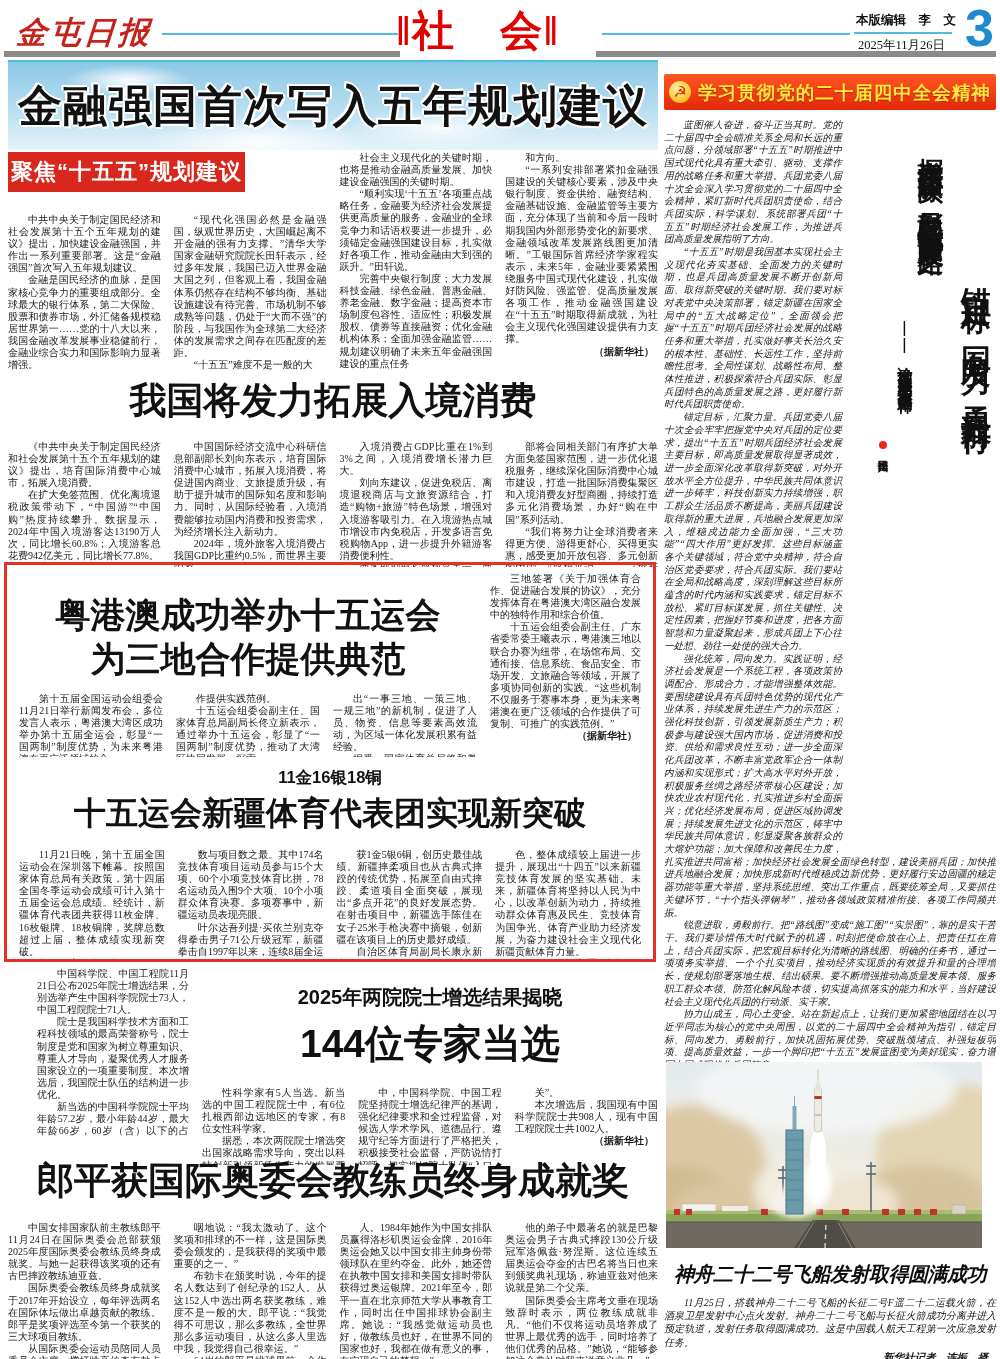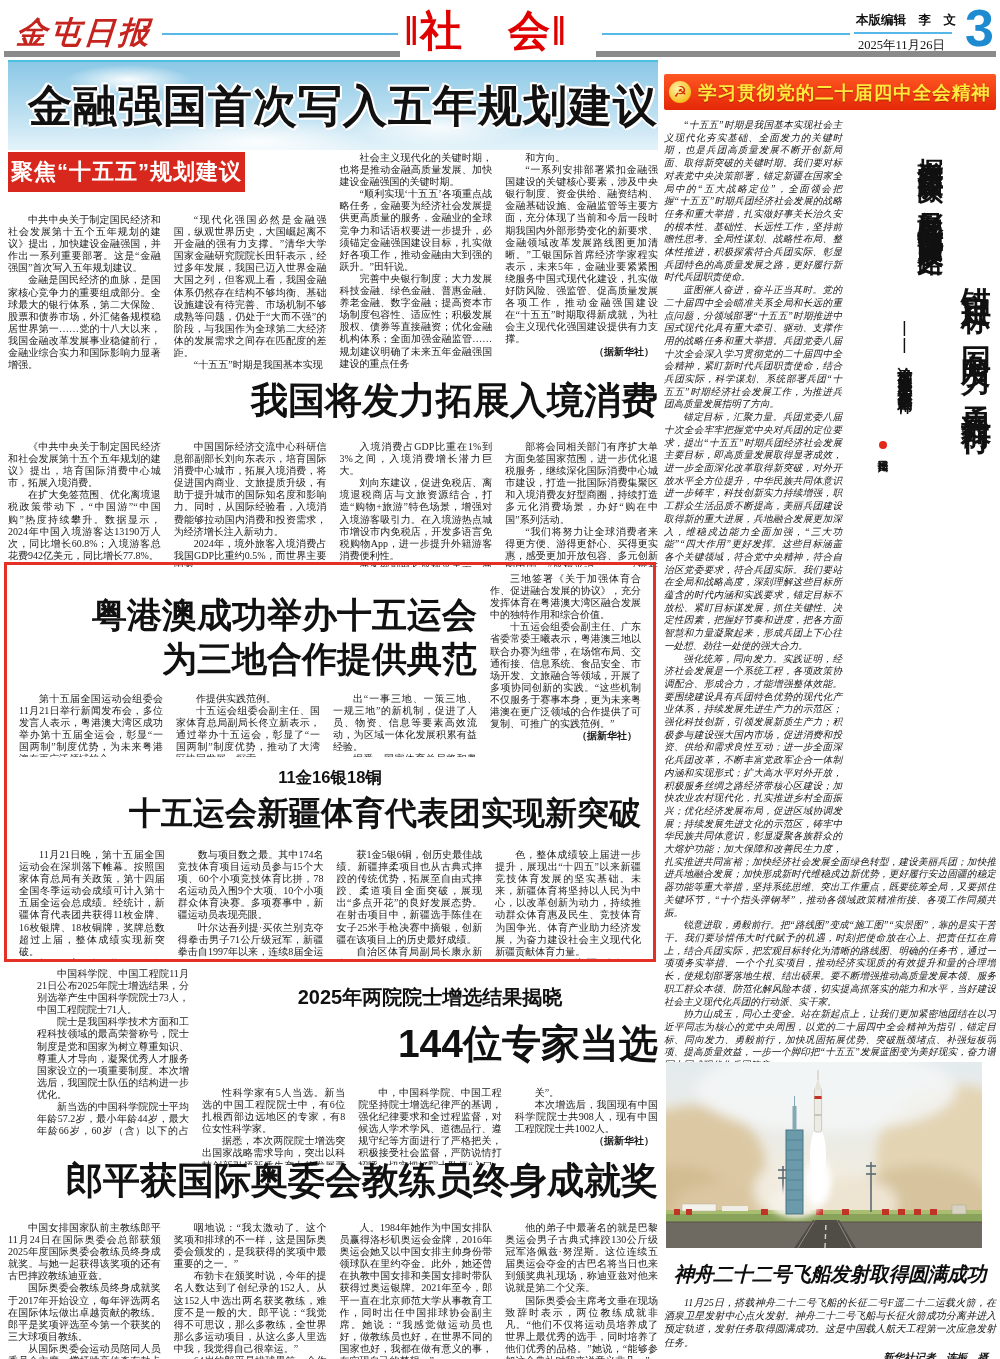--- a/index.html
+++ b/index.html
@@ -11,36 +11,36 @@
   #page{position:relative;width:1000px;height:1359px;background:#fff;margin:0 auto;overflow:hidden;color:#1a1a1a;}
 
   
   #header{position:absolute;left:4px;top:4px;width:992px;height:56px;}
   .paper-name{position:absolute;left:12px;top:8px;font-size:31px;font-weight:bold;font-style:italic;
     color:var(--masthead-red);letter-spacing:3px;transform:skewX(-4deg);font-family:"DejaVu Serif",serif;}
   .hline{position:absolute;height:2px;background:var(--line-blue);}
   #hlineA{left:158px;top:29px;width:236px;}
   #hlineB{left:598px;top:29px;width:248px;}
   #hlineC{left:850px;top:28px;width:98px;}
-  .section-title{position:absolute;left:384px;top:0px;width:196px;text-align:center;
+  .section-title{position:absolute;left:376px;top:0px;width:196px;text-align:center;
     font-size:42px;font-weight:bold;color:var(--section-red);letter-spacing:2px;line-height:54px;}
   .editor{position:absolute;left:852px;top:8px;font-size:12.5px;font-weight:bold;color:#111;}
   .page-date{position:absolute;left:854px;top:33px;font-size:12.5px;color:#111;}
   .page-num{position:absolute;right:2px;top:-6px;font-size:52px;font-weight:bold;color:var(--page-blue);
     font-family:"Liberation Sans","DejaVu Sans",sans-serif;}
   .gray-rule{position:absolute;top:47px;height:6px;background:var(--rule-gray);}
   #ruleL{left:0;width:396px;}
   #ruleR{left:592px;width:400px;}
 
   
   .body{display:flex;gap:13px;overflow:hidden;}
   .col{flex:1;min-width:0;}
   .body p, .paras p{margin:0;font-size:10px;line-height:12.1px;text-align:justify;text-indent:2em;color:#191919;}
   .body p.credit, .paras p.credit{text-align:right;text-indent:0;padding-right:4px;font-weight:bold;}
-  h2.headline{font-family:"Liberation Sans","DejaVu Sans",sans-serif;color:#111;font-weight:bold;text-align:right;margin:0;}
+  h2.headline{font-family:"Liberation Sans","DejaVu Sans",sans-serif;color:#111;font-weight:bold;text-align:center;margin:0;}
   .kicker{font-family:"Liberation Sans","DejaVu Sans",sans-serif;font-weight:bold;text-align:center;color:#111;margin:0;}
 
   
   #lead-banner{position:absolute;left:8px;top:60px;width:650px;height:88px;border-top:2px solid #49c0e0;
     background:
       radial-gradient(90px 22px at 120px 18px, rgba(255,255,255,.95), rgba(255,255,255,0) 70%),
       radial-gradient(130px 30px at 430px 66px, rgba(255,255,255,.85), rgba(255,255,255,0) 70%),
       radial-gradient(160px 34px at 250px 80px, rgba(255,255,255,.9), rgba(255,255,255,0) 70%),
       linear-gradient(180deg,#8cc8e6 0%,#b9def0 55%,#e4f3fa 100%);}
   #lead-banner .headline{font-size:44px;line-height:88px;letter-spacing:1px;
@@ -135,21 +135,21 @@
   </div>
   <div id="lead-body">
     <div class="kicker-box">聚焦“十五五”规划建议</div>
     <div class="body lead-cols">
         <div class="col">
           <p>中共中央关于制定国民经济和社会发展第十五个五年规划的建议》提出，加快建设金融强国，并作出一系列重要部署。这是“金融强国”首次写入五年规划建议。</p>
           <p>金融是国民经济的血脉，是国家核心竞争力的重要组成部分。全球最大的银行体系，第二大保险、股票和债券市场，外汇储备规模稳居世界第一……党的十八大以来，我国金融改革发展事业稳健前行，金融业综合实力和国际影响力显著增强。</p>
         </div>
         <div class="col">
           <p>“现代化强国必然是金融强国，纵观世界历史，大国崛起离不开金融的强有力支撑。”清华大学国家金融研究院院长田轩表示，经过多年发展，我国已迈入世界金融大国之列，但客观上看，我国金融体系仍然存在结构不够均衡、基础设施建设有待完善、市场机制不够成熟等问题，仍处于“大而不强”的阶段，与我国作为全球第二大经济体的发展需求之间存在匹配度的差距。</p>
-          <p>“十五五”时期是我国基本实现</p>
+          <p>“十五五”难度不是一般的大</p>
         </div>
         <div class="col">
           <p>社会主义现代化的关键时期，也将是推动金融高质量发展、加快建设金融强国的关键时期。</p>
           <p>“顺利实现‘十五五’各项重点战略任务，金融要为经济社会发展提供更高质量的服务，金融业的全球竞争力和话语权要进一步提升，必须锚定金融强国建设目标，扎实做好各项工作，推动金融由大到强的跃升。”田轩说。</p>
           <p>完善中央银行制度；大力发展科技金融、绿色金融、普惠金融、养老金融、数字金融；提高资本市场制度包容性、适应性；积极发展股权、债券等直接融资；优化金融机构体系；全面加强金融监管……规划建议明确了未来五年金融强国建设的重点任务</p>
         </div>
         <div class="col">
           <p>和方向。</p>
           <p>“一系列安排部署紧扣金融强国建设的关键核心要素，涉及中央银行制度、资金供给、融资结构、金融基础设施、金融监管等主要方面，充分体现了当前和今后一段时期我国内外部形势变化的新要求、金融领域改革发展路线图更加清晰。”工银国际首席经济学家程实表示，未来5年，金融业要紧紧围绕服务中国式现代化建设，扎实做好防风险、强监管、促高质量发展各项工作，推动金融强国建设在“十五五”时期取得新成就，为社会主义现代化强国建设提供有力支撑。</p>
           <p class="credit">（据新华社）</p>
@@ -288,22 +288,22 @@
     <div id="commentary">
       <div class="v-titles">
         <div class="v-main">锚定目标　同向发力　勇毅前行</div>
         <div class="v-eyebrow">探索符合兵团实际、彰显兵团特色的高质量发展之路</div>
         <div class="v-sub">——论贯彻落实兵团党委八届十次全会精神</div>
         <div class="v-byline">
           <span class="dot"></span><span>兵团日报评论员</span>
         </div>
       </div>
       <div class="paras">
+          <p>蓝图催人奋进，奋斗正当其时。党的二十届四中全会瞄准关系全局和长远的重点问题，分领域部署“十五五”时期推进中国式现代化具有重大牵引、驱动、支撑作用的战略任务和重大举措。兵团党委八届十次全会深入学习贯彻党的二十届四中全会精神，紧盯新时代兵团职责使命，结合兵团实际，科学谋划、系统部署兵团“十五五”时期经济社会发展工作，为推进兵团高质量发展指明了方向。</p>
           <p>“十五五”时期是我国基本实现社会主义现代化夯实基础、全面发力的关键时期，也是兵团高质量发展不断开创新局面、取得新突破的关键时期。我们要对标对表党中央决策部署，锚定新疆在国家全局中的“五大战略定位”，全面领会把握“十五五”时期兵团经济社会发展的战略任务和重大举措，扎实做好事关长治久安的根本性、基础性、长远性工作，坚持前瞻性思考、全局性谋划、战略性布局、整体性推进，积极探索符合兵团实际、彰显兵团特色的高质量发展之路，更好履行新时代兵团职责使命。</p>
-          <p>蓝图催人奋进，奋斗正当其时。党的二十届四中全会瞄准关系全局和长远的重点问题，分领域部署“十五五”时期推进中国式现代化具有重大牵引、驱动、支撑作用的战略任务和重大举措。兵团党委八届十次全会深入学习贯彻党的二十届四中全会精神，紧盯新时代兵团职责使命，结合兵团实际，科学谋划、系统部署兵团“十五五”时期经济社会发展工作，为推进兵团高质量发展指明了方向。</p>
           <p>锚定目标，汇聚力量。兵团党委八届十次全会牢牢把握党中央对兵团的定位要求，提出“十五五”时期兵团经济社会发展主要目标，即高质量发展取得显著成效，进一步全面深化改革取得新突破，对外开放水平全方位提升，中华民族共同体意识进一步铸牢，科技创新实力持续增强，职工群众生活品质不断提高，美丽兵团建设取得新的重大进展，兵地融合发展更加深入，维稳戍边能力全面加强，“三大功能”“四大作用”更好发挥。这些目标涵盖各个关键领域，符合党中央精神，符合自治区党委要求，符合兵团实际。我们要站在全局和战略高度，深刻理解这些目标所蕴含的时代内涵和实践要求，锚定目标不放松、紧盯目标谋发展，抓住关键性、决定性因素，把握好节奏和进度，把各方面智慧和力量凝聚起来，形成兵团上下心往一处想、劲往一处使的强大合力。</p>
           <p>强化统筹，同向发力。实践证明，经济社会发展是一个系统工程，各项政策协调配合、形成合力，才能增强整体效能。要围绕建设具有兵团特色优势的现代化产业体系，持续发展先进生产力的示范区；强化科技创新，引领发展新质生产力；积极参与建设强大国内市场，促进消费和投资、供给和需求良性互动；进一步全面深化兵团改革，不断丰富党政军企合一体制内涵和实现形式；扩大高水平对外开放，积极服务丝绸之路经济带核心区建设；加快农业农村现代化，扎实推进乡村全面振兴；优化经济发展布局，促进区域协调发展；持续发展先进文化的示范区，铸牢中华民族共同体意识，彰显凝聚各族群众的大熔炉功能；加大保障和改善民生力度，扎实推进共同富裕；加快经济社会发展全面绿色转型，建设美丽兵团；加快推进兵地融合发展；加快形成新时代维稳戍边新优势，更好履行安边固疆的稳定器功能等重大举措，坚持系统思维、突出工作重点，既要统筹全局，又要抓住关键环节，“十个指头弹钢琴”，推动各领域政策精准衔接、各项工作同频共振。</p>
           <p>锐意进取，勇毅前行。把“路线图”变成“施工图”“实景图”，靠的是实干苦干。我们要珍惜伟大时代赋予的机遇，时刻把使命放在心上、把责任扛在肩上，结合兵团实际，把宏观目标转化为清晰的路线图、明确的任务书，通过一项项务实举措、一个个扎实项目，推动经济实现质的有效提升和量的合理增长，使规划部署落地生根、结出硕果。要不断增强推动高质量发展本领、服务职工群众本领、防范化解风险本领，切实提高抓落实的能力和水平，当好建设社会主义现代化兵团的行动派、实干家。</p>
           <p>协力山成玉，同心土变金。站在新起点上，让我们更加紧密地团结在以习近平同志为核心的党中央周围，以党的二十届四中全会精神为指引，锚定目标、同向发力、勇毅前行，加快巩固拓展优势、突破瓶颈堵点、补强短板弱项、提高质量效益，一步一个脚印把“十五五”发展蓝图变为美好现实，奋力谱写中国式现代化兵团篇章。</p>
         </div>
     </div>
   </div>
 
   <div id="photo-news">
     <svg width="316" height="186" viewBox="0 0 316 186">

